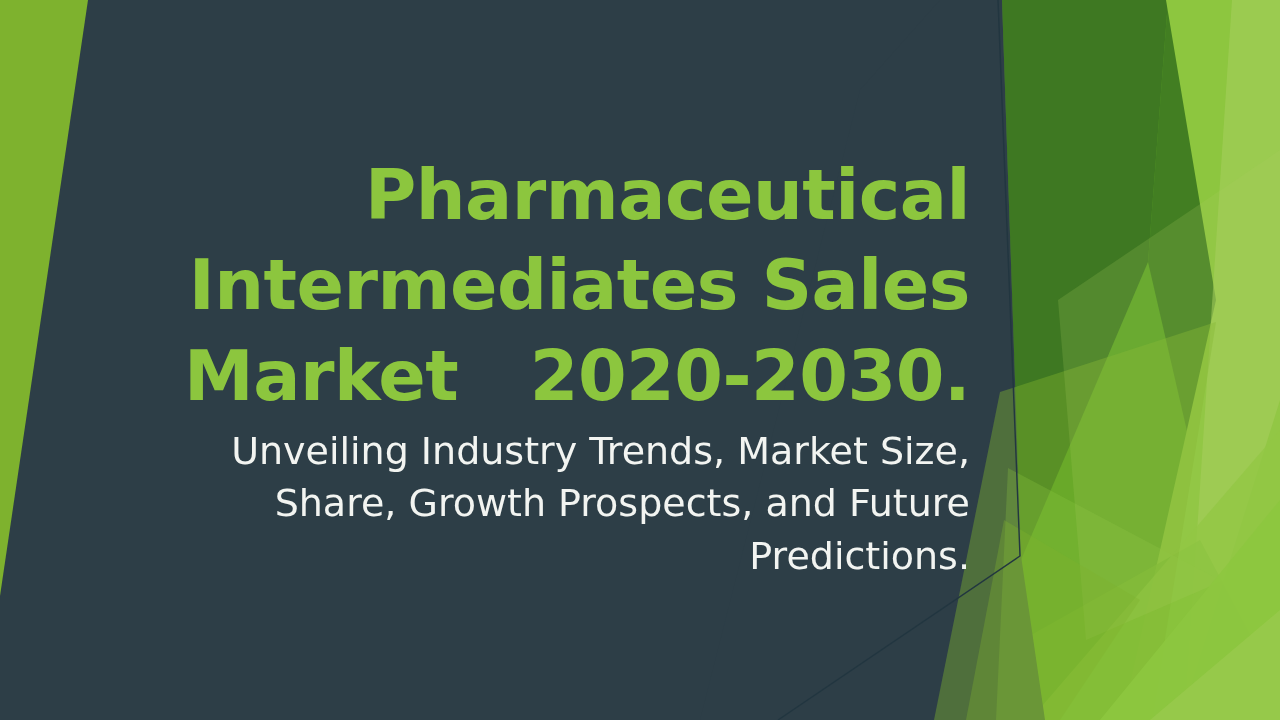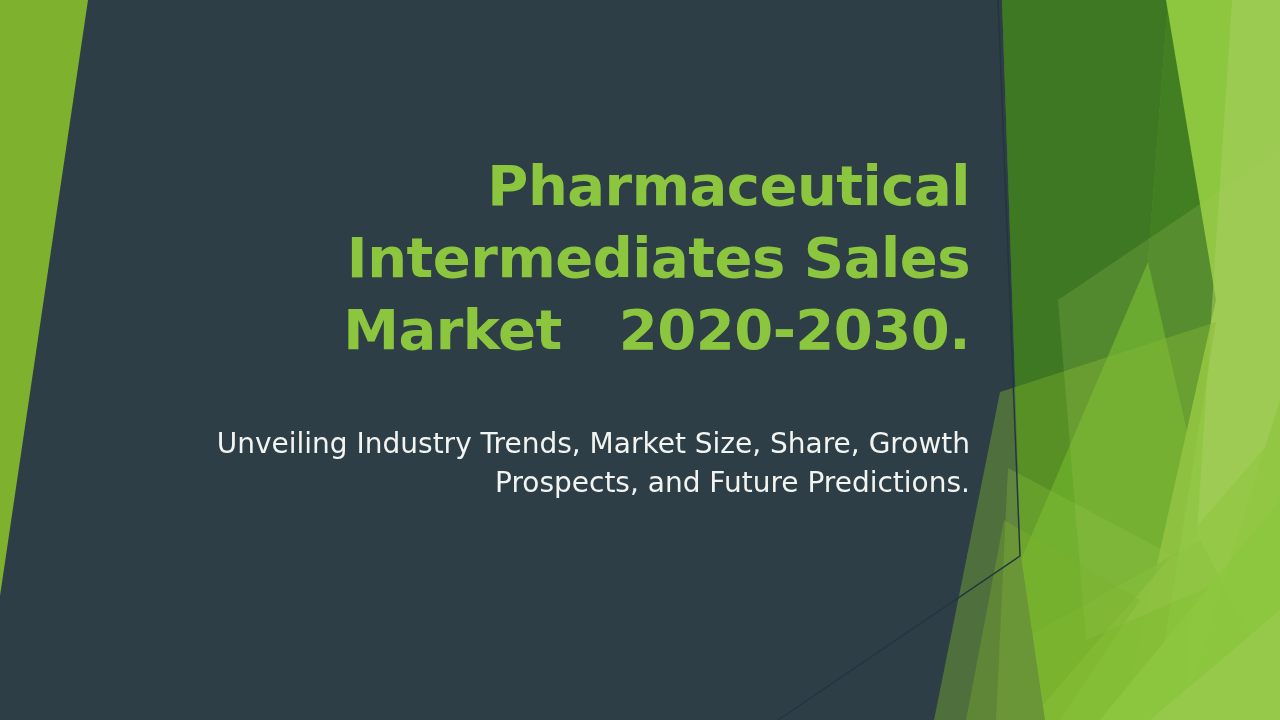--- a/index.html
+++ b/index.html
@@ -31,38 +31,38 @@
     position: absolute;
     left: 170px;
     top: 150px;
     width: 800px;
     text-align: right;
   }
   #slide-title {
     margin: 0;
     font-family: "DejaVu Sans", sans-serif;
     font-weight: 700;
-    font-size: 56px;
+    font-size: 70px;
     line-height: 1.29;
     letter-spacing: -0.5px;
     color: #8cc63e;
     white-space: pre-wrap;
   }
   #subtitle-block {
     position: absolute;
     left: 150px;
     top: 425px;
     width: 820px;
     text-align: right;
   }
   #slide-subtitle {
     margin: 0;
     font-family: "DejaVu Sans", sans-serif;
     font-weight: 400;
-    font-size: 28px;
+    font-size: 38px;
     line-height: 1.38;
     color: #f2f4f1;
     white-space: pre-wrap;
   }
 </style>
 </head>
 <body>
 
 <div id="slide">
 

